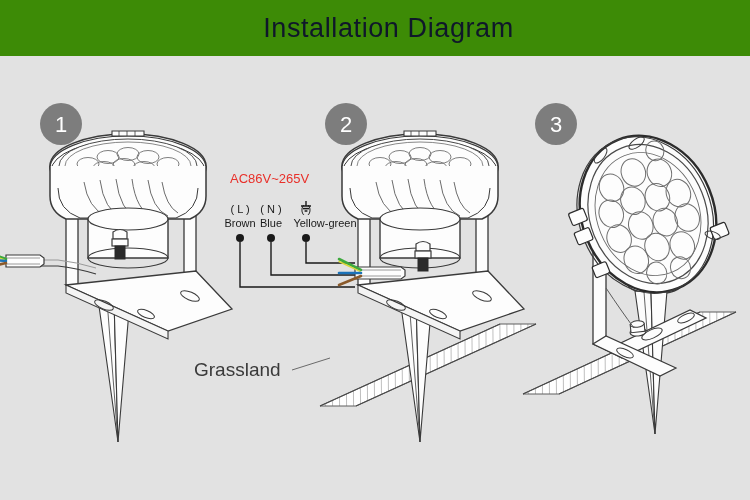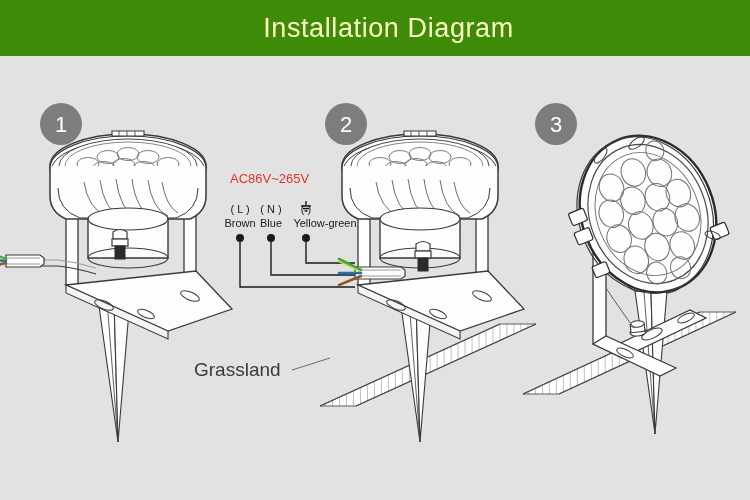--- a/index.html
+++ b/index.html
@@ -26,21 +26,21 @@
     left: 0;
     top: 0;
     width: 750px;
     height: 56px;
     background: #3d8b06;
     display: flex;
     align-items: center;
     justify-content: center;
   }
   #header-title {
-    color: #fef9c3;
+    color: #0f172a;
     font-size: 27px;
     font-weight: 400;
     letter-spacing: 0.6px;
     font-family: "Liberation Sans", sans-serif;
     white-space: nowrap;
     margin-left: 27px;
   }
   #diagram-canvas {
     position: absolute;
     left: 0;

